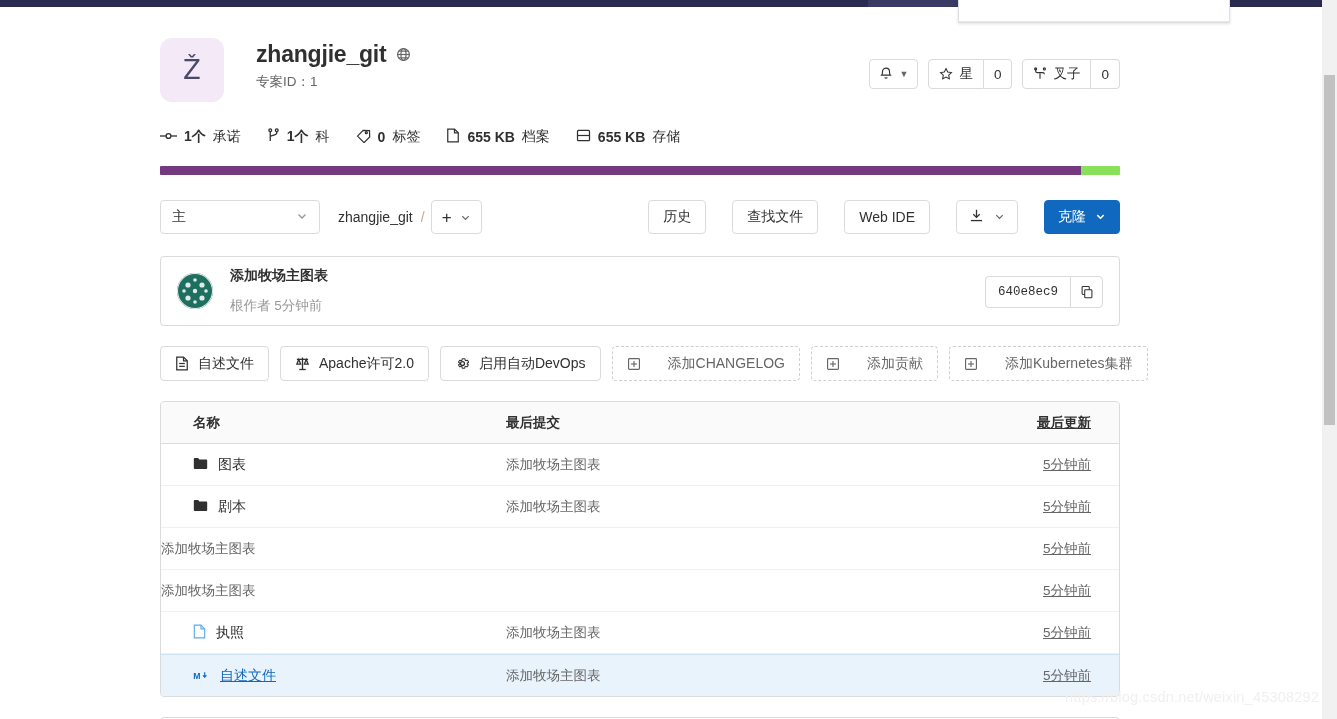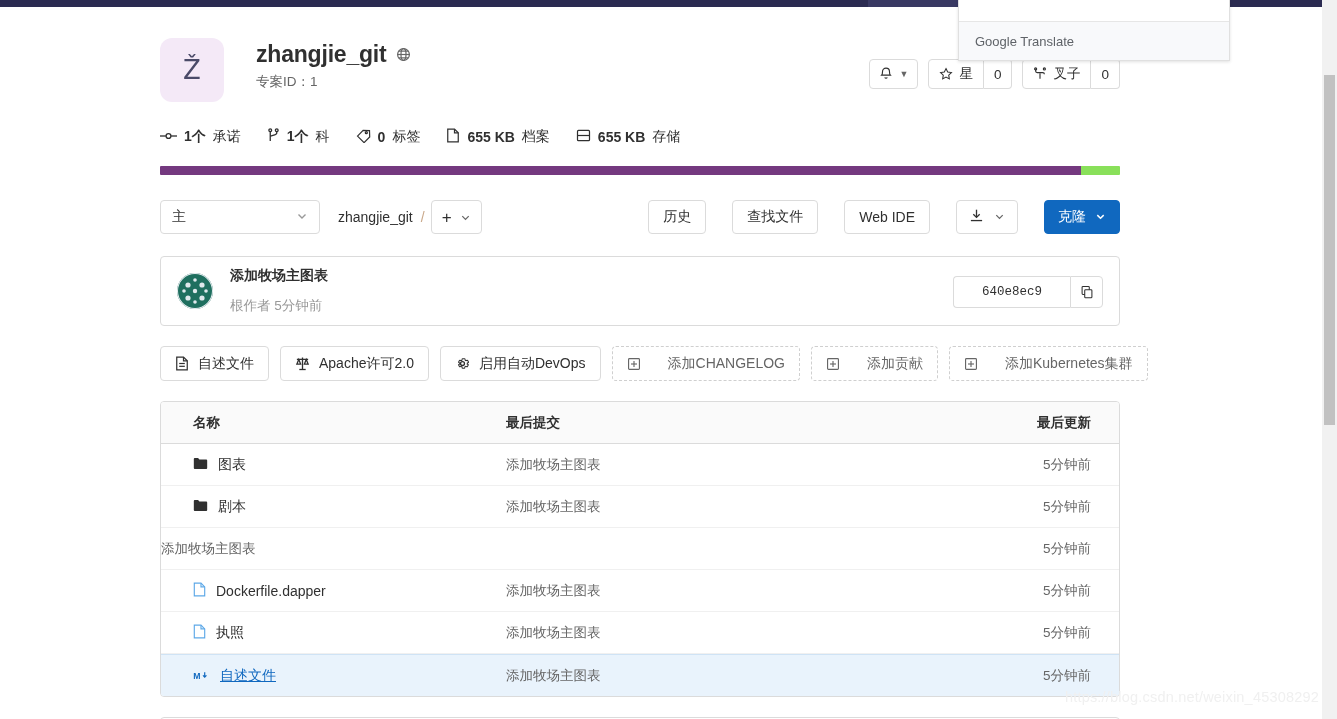--- a/index.html
+++ b/index.html
@@ -111,21 +111,21 @@
     overflow:hidden;
   }
   .commit-text { margin-left:17px; }
   .commit-title { font-size:14px; font-weight:bold; color:#303030; }
   .commit-sub { margin-top:12px; font-size:13.5px; color:#999; }
   .commit-sha {
     position:absolute; right:16px; top:19px; display:flex;
   }
   .sha-box {
     height:32px; border:1px solid #dbdbdb; border-right:none; border-radius:4px 0 0 4px;
-    display:flex; align-items:center; padding:0 28px;
+    display:flex; align-items:center; padding:0 12px;
     font-family:"Liberation Mono","DejaVu Sans Mono",monospace; font-size:12.5px; color:#303030;
     background:#fff;
   }
   .copy-box {
     height:32px; width:33px; border:1px solid #dbdbdb; border-radius:0 4px 4px 0;
     display:flex; align-items:center; justify-content:center; background:#fff; cursor:pointer;
   }
 
   
   .quick-row { margin-top:20px; display:flex; align-items:center; gap:11px; }
@@ -140,21 +140,21 @@
   
   .files {
     margin-top:20px; border:1px solid #dbdbdb; border-radius:4px; overflow:hidden; background:#fff;
   }
   .files-head {
     background:#fafafa; border-bottom:1px solid #dbdbdb;
     display:flex; align-items:center; height:42px; font-size:13.5px; font-weight:bold; color:#303030;justify-content:flex-end;
   }
   .col-name { flex:0 0 345px; padding-left:32px; }
   .col-commit { flex:1 1 auto; }
-  .col-updated { flex:0 0 150px; text-align:right; padding-right:28px; }
+  .col-updated { flex:0 0 150px; text-align:right; padding-right:28px;text-decoration:underline; }
   .frow {
     display:flex; align-items:center; height:42px; border-bottom:1px solid #f0f0f0;
     font-size:14px; color:#303030;
   }
   .frow:last-child { border-bottom:none; }
   .frow.active { background:#e9f3fc; border-top:1px solid #cfe3f5; }
   .fname { display:flex; align-items:center; gap:10px; }
   .fname .t { color:#303030; }
   .frow.active .fname .t { color:#1068bf; text-decoration:underline; }
   .fcommit { color:#666; font-size:13.5px; }
@@ -509,41 +509,32 @@
           <div class="col-commit fcommit">添加牧场主图表</div>
           <div class="col-updated fupd">5分钟前</div>
         </div>
 
         <div class="frow">
           <div class="col-commit fcommit">添加牧场主图表</div>
           <div class="col-updated fupd">5分钟前</div>
         </div>
 
         <div class="frow">
+          <div class="col-commit fcommit">添加牧场主图表</div>
+          <div class="col-updated fupd">5分钟前</div>
+        </div>
+
+        <div class="frow">
           <div class="col-name fname">
             <span>
               <svg width="13" height="15" viewBox="0 0 14 16" fill="none" stroke="#5fa9e8" stroke-width="1.25">
                 <path d="M1.4 1.2h7.2l4 4v9.6H1.4z"></path>
                   <path d="M8.6 1.2v4h4"></path>
               </svg>
             </span>
-            <span class="t">Dockerfile.dapper</span>
-          </div>
-          <div class="col-commit fcommit">添加牧场主图表</div>
-          <div class="col-updated fupd">5分钟前</div>
-        </div>
-
-        <div class="frow">
-          <div class="col-name fname">
-            <span>
-              <svg width="13" height="15" viewBox="0 0 14 16" fill="none" stroke="#5fa9e8" stroke-width="1.25">
-                <path d="M1.4 1.2h7.2l4 4v9.6H1.4z"></path>
-                  <path d="M8.6 1.2v4h4"></path>
-              </svg>
-            </span>
             <span class="t">执照</span>
           </div>
           <div class="col-commit fcommit">添加牧场主图表</div>
           <div class="col-updated fupd">5分钟前</div>
         </div>
 
         <div class="frow active">
           <div class="col-name fname">
             <span>
               <svg width="17" height="11" viewBox="0 0 18 12" fill="#1068bf">
@@ -561,23 +552,20 @@
       <div class="readme">
         
         
       </div>
 
     </div>
   </div>
 
   <div class="gt-popup">
     <div class="gt-top"></div>
-    <div class="gt-body">
-      <span class="gt-label">Google Translate</span>
-    </div>
   </div>
 
   <div class="sb-track">
     <div class="sb-thumb"></div>
   </div>
 
   <div class="watermark">https://blog.csdn.net/weixin_45308292</div>
 
 </div>
 

